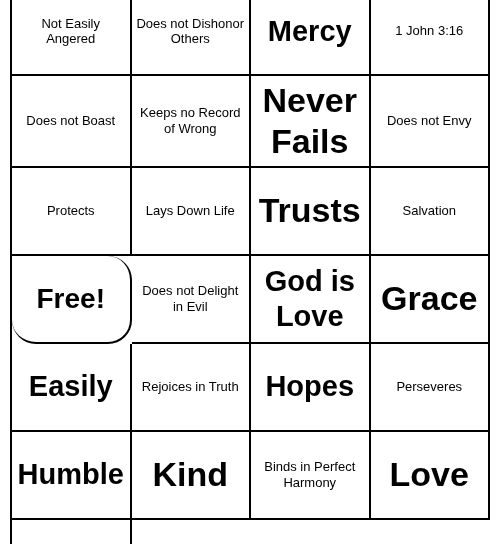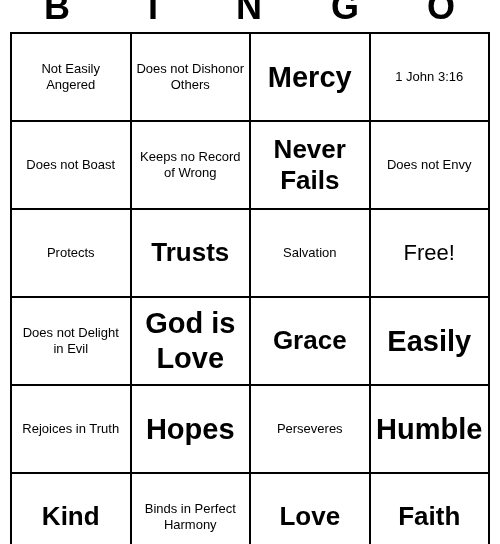--- a/index.html
+++ b/index.html
@@ -46,26 +46,27 @@
       padding: 4px;
       min-height: 88px;
       font-size: 13px;
       line-height: 1.2;
     }
     .bingo-cell.large {
       font-size: 29px;
       font-weight: bold;
     }
     .bingo-cell.xlarge {
-      font-size: 26px;
+      font-size: 34px;
       font-weight: bold;
     }
     .bingo-cell.free {
-      font-size: 22px;
-      font-weight: normal;
+      font-size: 28px;
+      font-weight: bold;
+      border-radius: 24px;
     }
   </style>
 </head>
 <body>
 
 <div class="bingo-container">
   <div class="bingo-header">
     <div class="bingo-header-cell">B</div>
     <div class="bingo-header-cell">I</div>
     <div class="bingo-header-cell">N</div>
@@ -75,20 +76,21 @@
   <div class="bingo-grid" id="grid-container">
   <div class="bingo-cell">Not Easily Angered</div>
       <div class="bingo-cell">Does not Dishonor Others</div>
       <div class="bingo-cell large">Mercy</div>
       <div class="bingo-cell">1 John 3:16</div>
       <div class="bingo-cell">Does not Boast</div>
       <div class="bingo-cell">Keeps no Record of Wrong</div>
       <div class="bingo-cell xlarge">Never Fails</div>
       <div class="bingo-cell">Does not Envy</div>
       <div class="bingo-cell">Protects</div>
+      <div class="bingo-cell">Lays Down Life</div>
       <div class="bingo-cell xlarge">Trusts</div>
       <div class="bingo-cell">Salvation</div>
       <div class="bingo-cell free">Free!</div>
       <div class="bingo-cell">Does not Delight in Evil</div>
       <div class="bingo-cell large">God is Love</div>
       <div class="bingo-cell xlarge">Grace</div>
       <div class="bingo-cell large">Easily</div>
       <div class="bingo-cell">Rejoices in Truth</div>
       <div class="bingo-cell large">Hopes</div>
       <div class="bingo-cell">Perseveres</div>

